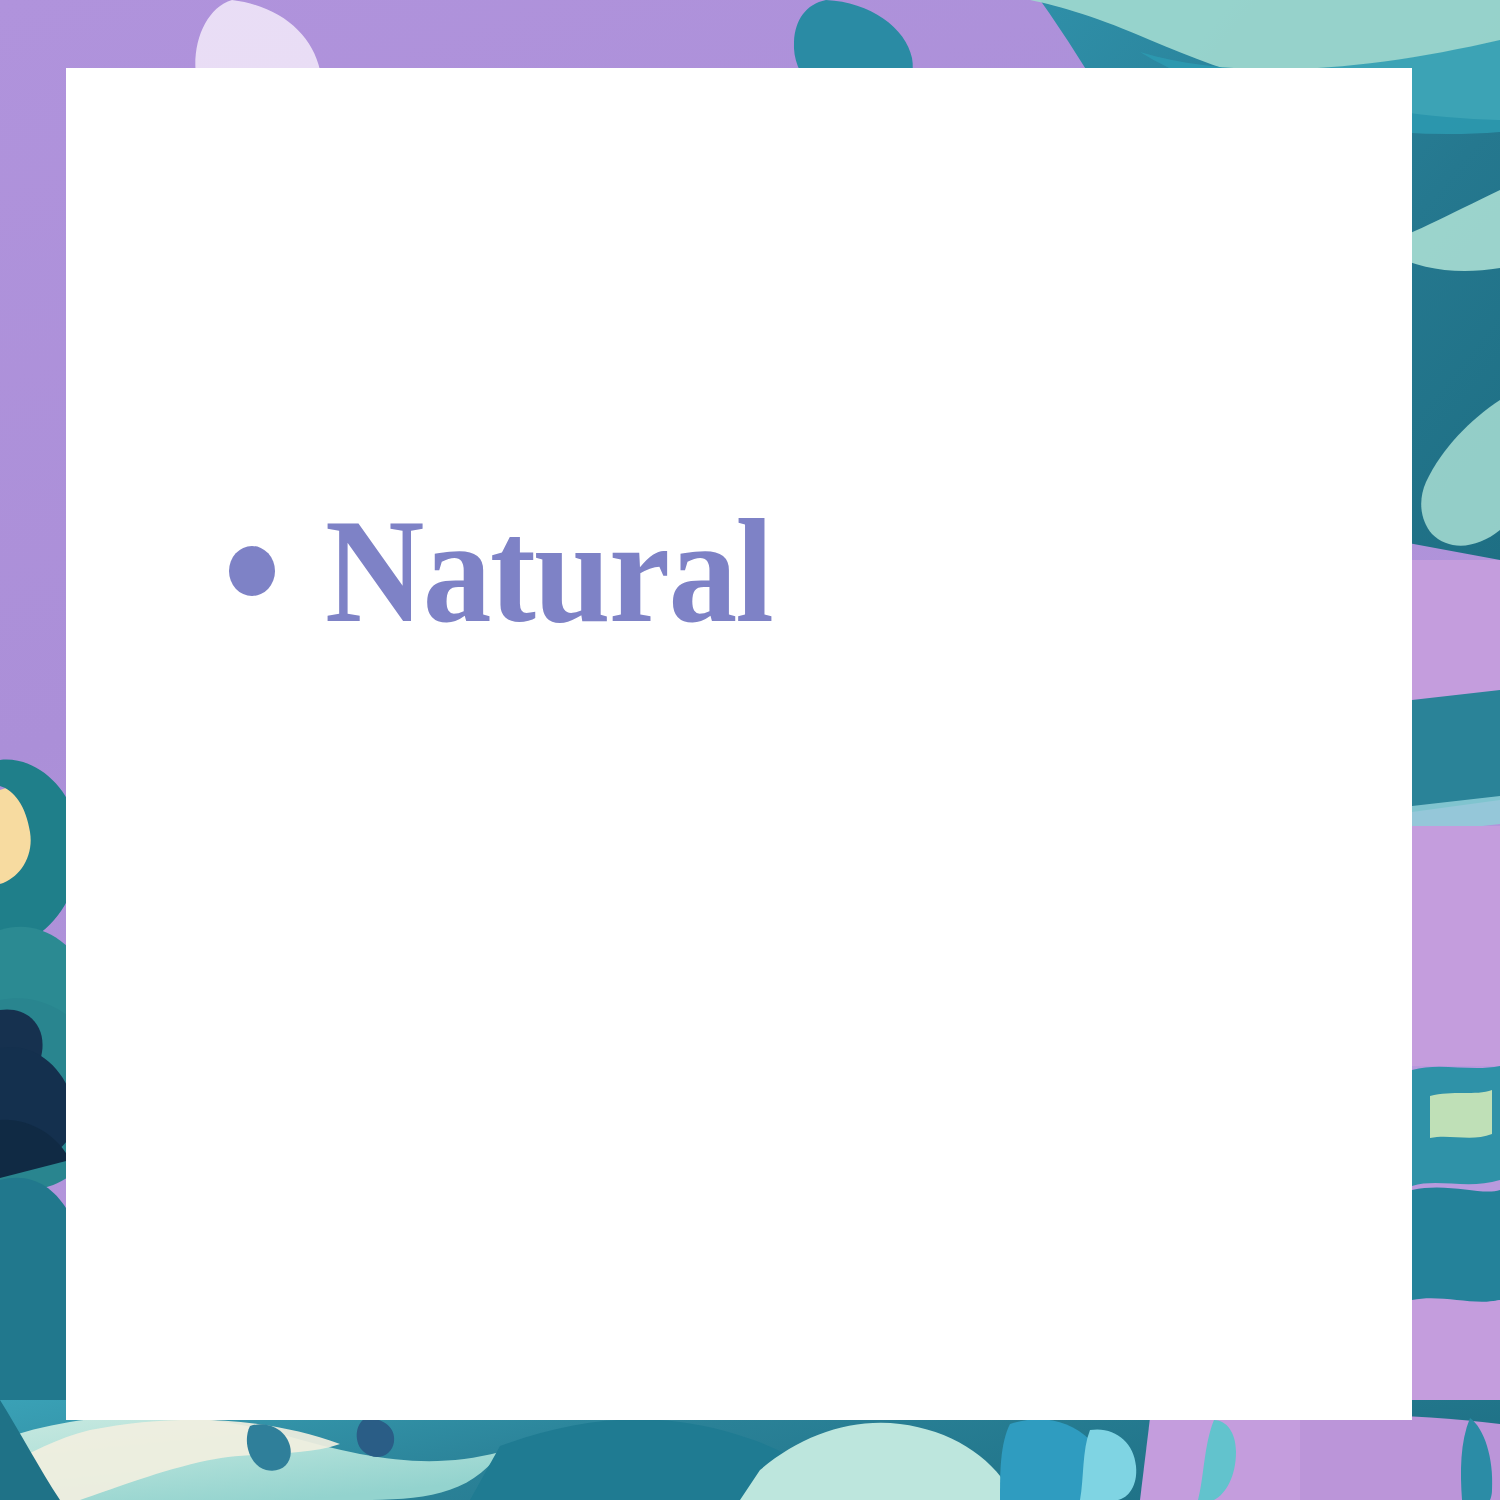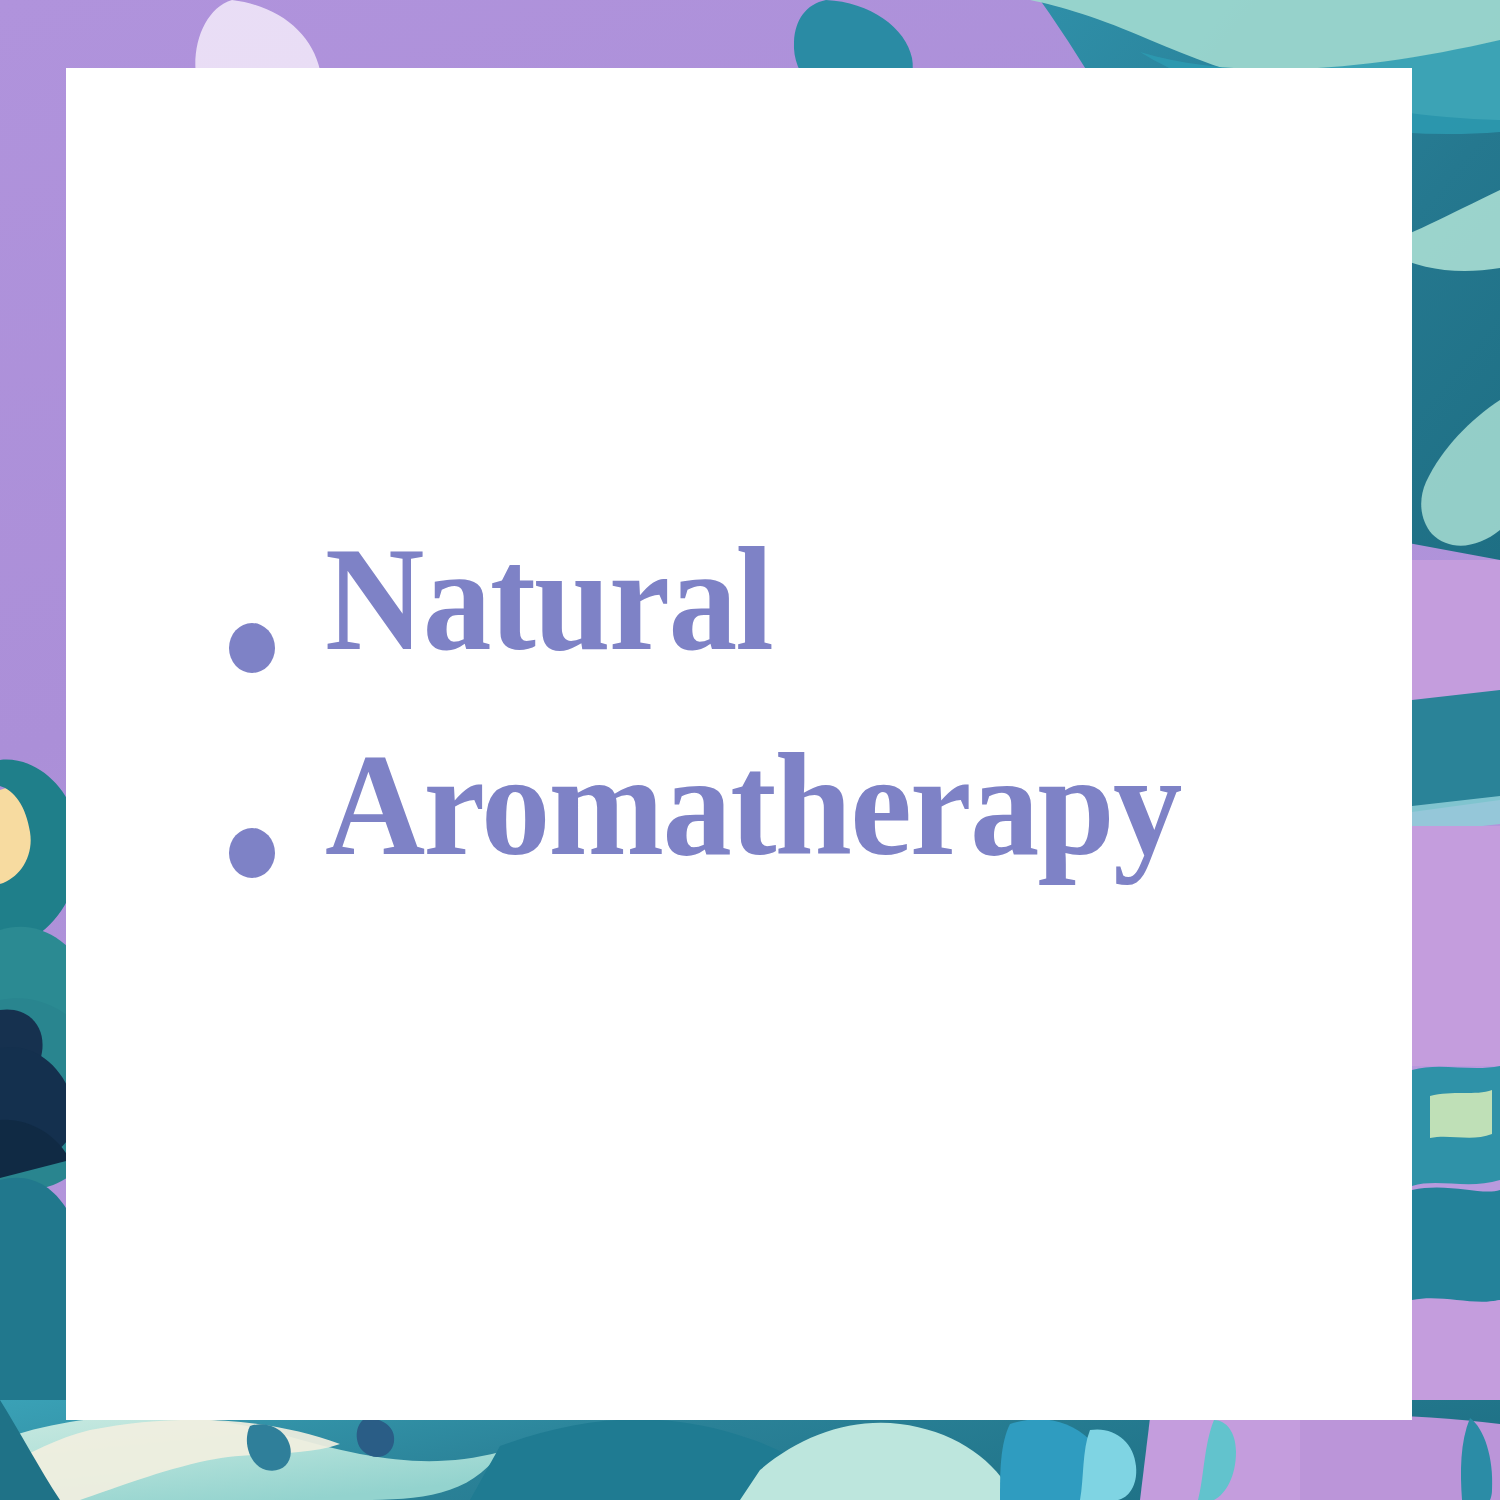--- a/index.html
+++ b/index.html
@@ -40,21 +40,21 @@
     position: absolute;
     left: 163px;
     top: 400px;
     width: 1180px;
     margin: 0;
     padding: 0;
     list-style: none;
   }
   .feature-item {
     display: flex;
-    align-items: flex-end;
+    align-items: center;
     height: 205px;
     white-space: nowrap;
   }
   .bullet-dot {
     flex: 0 0 auto;
     width: 46px;
     height: 50px;
     border-radius: 50%;
     background: #7e82c6;
     margin-right: 50px;
@@ -178,20 +178,16 @@
   <div id="feature-card">
 
     <ul id="feature-list">
 
       <li class="feature-item">
         <span class="bullet-dot"></span>
         <span class="feature-label">Natural</span>
       </li>
 
 
-      <li class="feature-item">
-        <span class="bullet-dot"></span>
-        <span class="feature-label label-wide">Aromatherapy</span>
-      </li>
 
     </ul>
   </div>
 </div>
 
 </body></html>

